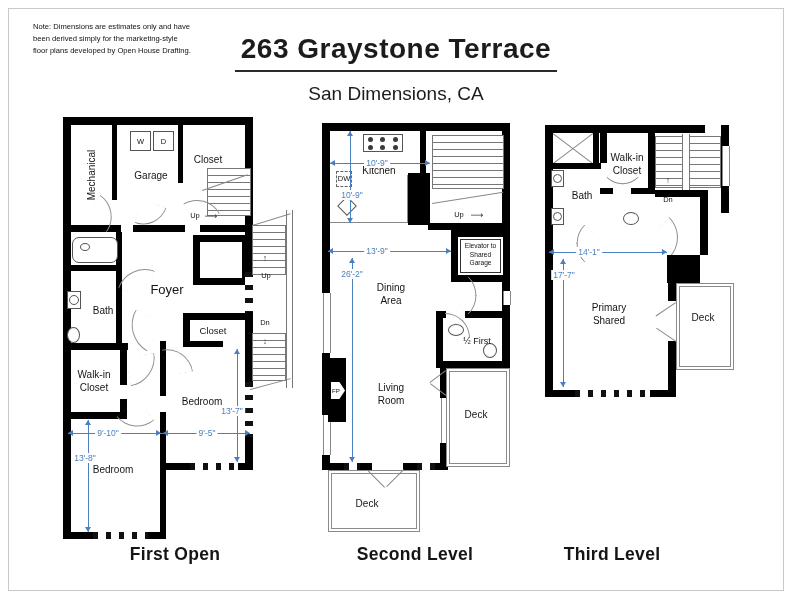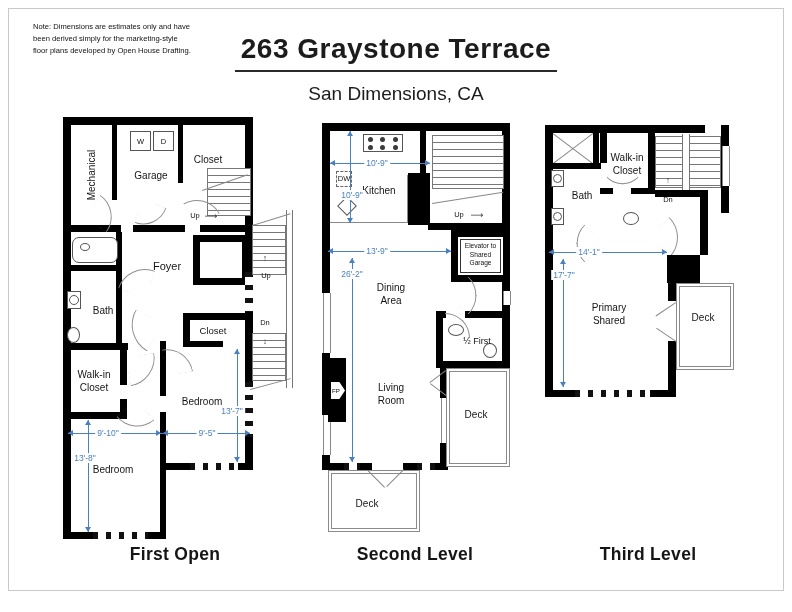--- a/index.html
+++ b/index.html
@@ -119,21 +119,21 @@
   <div class="arc" style="left:128px;top:80px;width:26px;height:26px;transform:rotate(60deg)"></div>
   <div class="arc" style="left:62px;top:150px;width:28px;height:28px;transform:rotate(20deg)"></div>
   <div class="arc" style="left:66px;top:200px;width:30px;height:30px;transform:rotate(300deg)"></div>
   <div class="arc" style="left:68px;top:240px;width:28px;height:28px;transform:rotate(170deg)"></div>
   <div class="arc" style="left:104px;top:232px;width:26px;height:26px;transform:rotate(80deg)"></div>
   <div class="arc" style="left:62px;top:290px;width:26px;height:26px;transform:rotate(230deg)"></div>
 
   <div class="lbl rot" style="left:32px;top:60px">Mechanical</div>
   <div class="lbl" style="left:91px;top:61px">Garage</div>
   <div class="lbl" style="left:148px;top:45px">Closet</div>
-  <div class="lbl" style="left:107px;top:152px;font-size:11px">Foyer</div>
+  <div class="lbl" style="left:107px;top:175px;font-size:13px">Foyer</div>
   <div class="lbl" style="left:43px;top:196px">Bath</div>
   <div class="lbl wrap" style="left:34px;top:266px;width:48px">Walk-in Closet</div>
   <div class="lbl" style="left:153px;top:216px;font-size:9.5px">Closet</div>
   <div class="lbl" style="left:142px;top:287px">Bedroom</div>
   <div class="lbl" style="left:53px;top:355px">Bedroom</div>
 
   <div class="dl" style="left:8px;top:318px;width:182px;height:1px"></div>
   <div class="tw" style="left:8px;top:315px"></div>
   <div class="te" style="left:185px;top:315px"></div>
   <div class="te" style="left:96px;top:315px"></div>
@@ -216,21 +216,21 @@
   <div class="lbl" style="left:47px;top:389px">Deck</div>
   <div class="rail" style="left:126px;top:253px;width:62px;height:97px"></div>
   <div class="lbl" style="left:156px;top:300px">Deck</div>
 
   <div class="ln" style="left:48px;top:355px;width:24px;transform:rotate(45deg)"></div>
   <div class="ln" style="left:84px;top:355px;width:24px;transform:rotate(135deg)"></div>
   <div class="ln" style="left:126px;top:256px;width:20px;transform:rotate(143deg)"></div>
   <div class="ln" style="left:126px;top:281px;width:20px;transform:rotate(217deg)"></div>
   <div class="arc" style="left:135px;top:167px;width:26px;height:26px;transform:rotate(135deg)"></div>
 
-  <div class="lbl" style="left:59px;top:76px">Kitchen</div>
+  <div class="lbl" style="left:59px;top:56px">Kitchen</div>
   <div class="lbl wrap" style="left:71px;top:179px;width:46px">Dining Area</div>
   <div class="lbl wrap" style="left:71px;top:279px;width:46px">Living Room</div>
 
   <div class="dl" style="left:10px;top:48px;width:100px;height:1px"></div>
   <div class="tw" style="left:10px;top:45px"></div>
   <div class="te" style="left:105px;top:45px"></div>
   <div class="dim" style="left:57px;top:48px">10'-9"</div>
   <div class="dl" style="left:30px;top:16px;width:1px;height:92px"></div>
   <div class="tn" style="left:27px;top:16px"></div>
   <div class="ts" style="left:27px;top:103px"></div>
@@ -299,13 +299,13 @@
   <div class="te" style="left:119px;top:131px"></div>
   <div class="dim" style="left:46px;top:134px">14'-1"</div>
   <div class="dl" style="left:20px;top:141px;width:1px;height:128px"></div>
   <div class="tn" style="left:17px;top:141px"></div>
   <div class="ts" style="left:17px;top:264px"></div>
   <div class="dim" style="left:21px;top:157px">17'-7"</div>
 </div>
 
 <div class="lvl" style="left:75px">First Open</div>
 <div class="lvl" style="left:315px">Second Level</div>
-<div class="lvl" style="left:548px">Third Level</div>
+<div class="lvl" style="left:512px">Third Level</div>
 
 </body></html>

